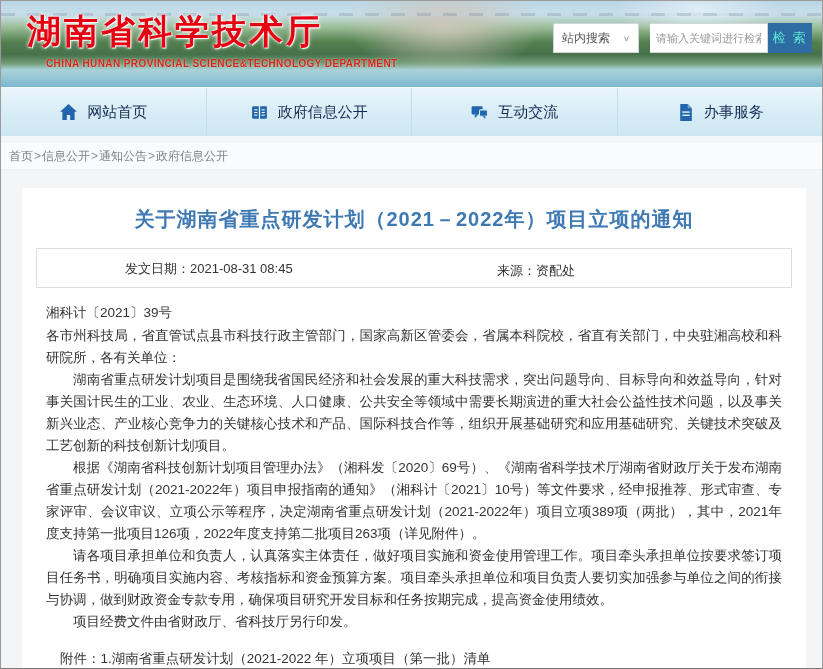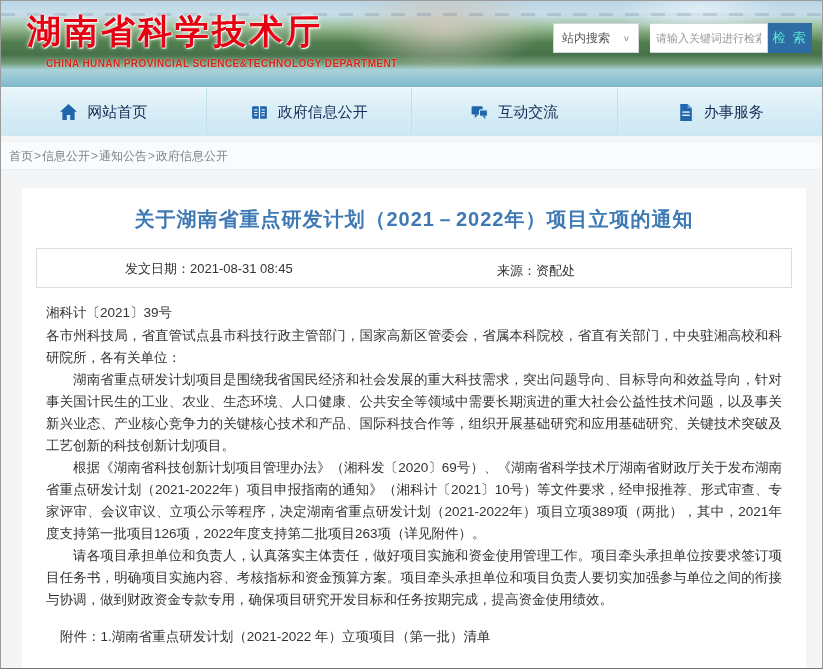--- a/index.html
+++ b/index.html
@@ -201,20 +201,21 @@
         <span class="meta-source"><span>来源：</span><span>资配处</span></span>
       </div>
 
       <div class="doc-number">湘科计〔2021〕39号</div>
 
       <div class="body-text">
         <p class="salutation">各市州科技局，省直管试点县市科技行政主管部门，国家高新区管委会，省属本科院校，省直有关部门，中央驻湘高校和科研院所，各有关单位：</p>
         <p>湖南省重点研发计划项目是围绕我省国民经济和社会发展的重大科技需求，突出问题导向、目标导向和效益导向，针对事关国计民生的工业、农业、生态环境、人口健康、公共安全等领域中需要长期演进的重大社会公益性技术问题，以及事关新兴业态、产业核心竞争力的关键核心技术和产品、国际科技合作等，组织开展基础研究和应用基础研究、关键技术突破及工艺创新的科技创新计划项目。</p>
         <p>根据《湖南省科技创新计划项目管理办法》（湘科发〔2020〕69号）、《湖南省科学技术厅湖南省财政厅关于发布湖南省重点研发计划（2021-2022年）项目申报指南的通知》（湘科计〔2021〕10号）等文件要求，经申报推荐、形式审查、专家评审、会议审议、立项公示等程序，决定湖南省重点研发计划（2021-2022年）项目立项389项（两批），其中，2021年度支持第一批项目126项，2022年度支持第二批项目263项（详见附件）。</p>
         <p>请各项目承担单位和负责人，认真落实主体责任，做好项目实施和资金使用管理工作。项目牵头承担单位按要求签订项目任务书，明确项目实施内容、考核指标和资金预算方案。项目牵头承担单位和项目负责人要切实加强参与单位之间的衔接与协调，做到财政资金专款专用，确保项目研究开发目标和任务按期完成，提高资金使用绩效。</p>
+        <p>项目经费文件由省财政厅、省科技厅另行印发。</p>
       </div>
 
       <div class="attachments">
         <span class="att-label">附件：</span>
         <span class="att-items">
           <div>1.湖南省重点研发计划（2021-2022 年）立项项目（第一批）清单</div>
 
         </span>
       </div>
 

